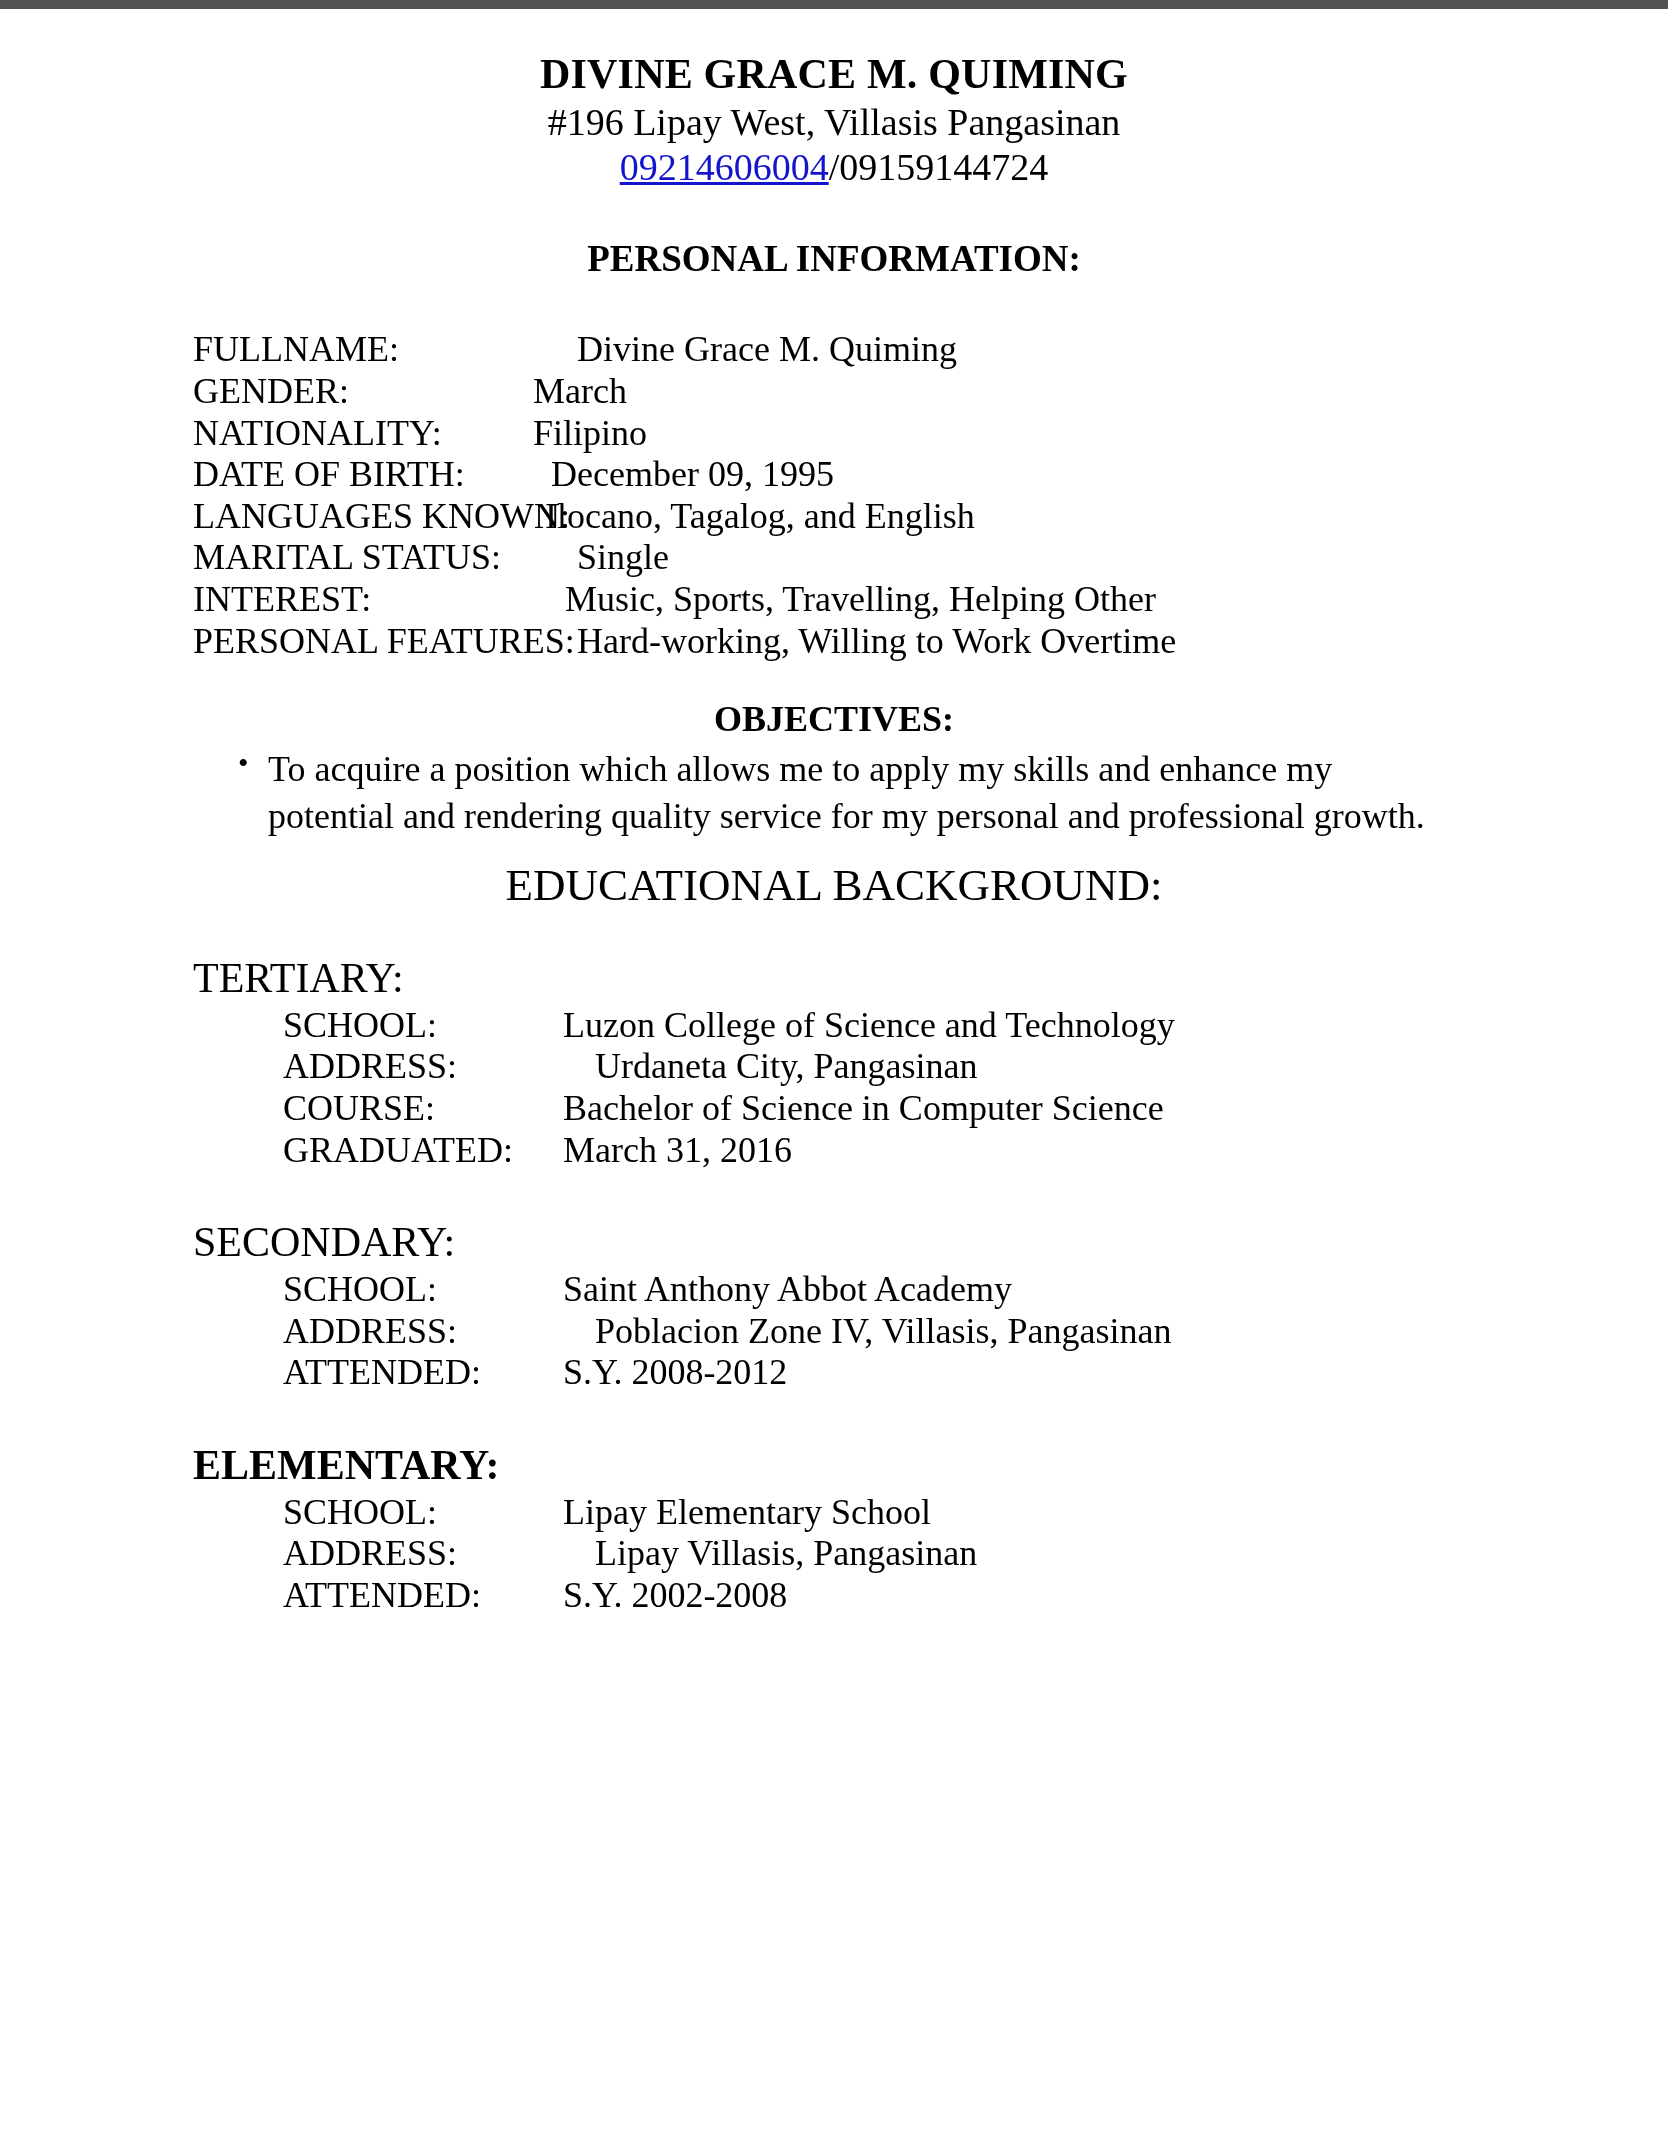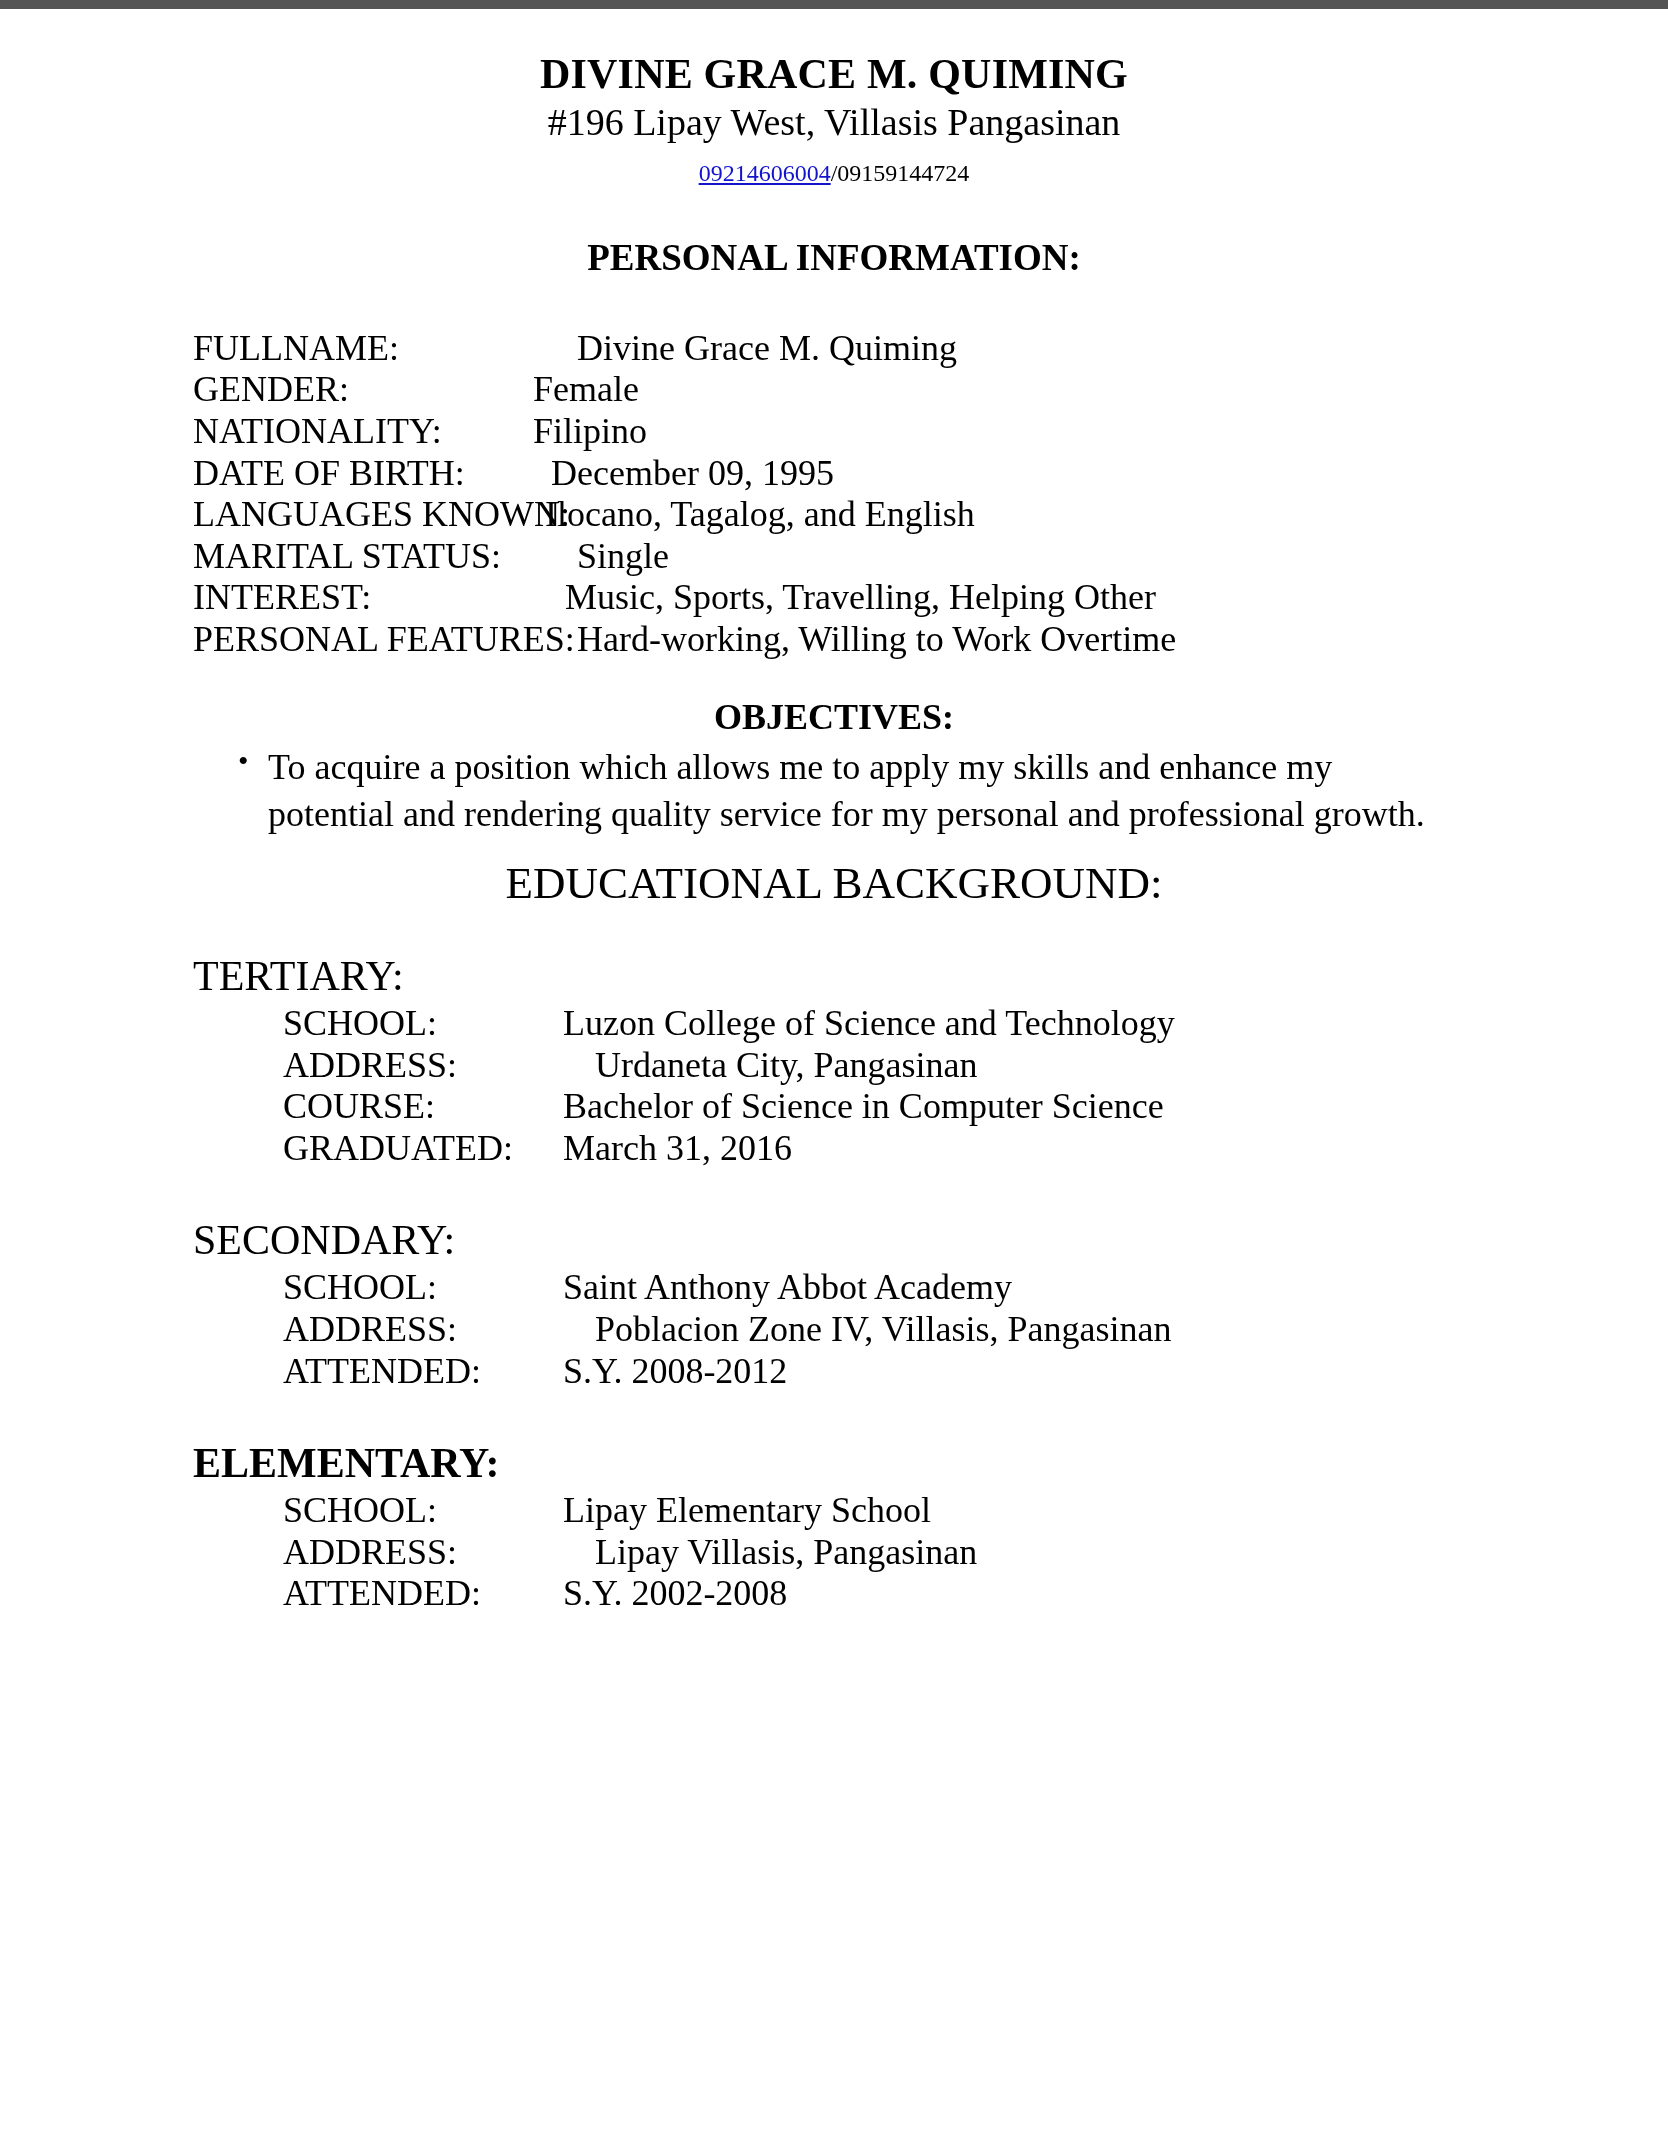--- a/index.html
+++ b/index.html
@@ -42,23 +42,23 @@
     font-weight: bold;
     letter-spacing: 0.2px;
     line-height: 1.08;
   }
   .person-address {
     font-size: 38px;
     line-height: 1.12;
     margin-top: 4px;
   }
   .person-phones {
-    font-size: 24px;
+    font-size: 38px;
     line-height: 1.12;
-    margin-top: 16px;
+    margin-top: 2px;
   }
   .phone-link {
     color: #1414cc;
     text-decoration: underline;
   }
 
   
   .section-title-bold {
     text-align: center;
     font-size: 37px;
@@ -170,21 +170,21 @@
 
     <div class="section-title-bold" style="margin-top:49px;">PERSONAL INFORMATION:</div>
 
     <div class="info-block">
       <div class="info-row">
         <span class="info-label">FULLNAME:</span>
         <span class="info-value pad-4">Divine Grace M. Quiming</span>
       </div>
       <div class="info-row">
         <span class="info-label">GENDER:</span>
-        <span class="info-value pad-2">Female</span>
+        <span class="info-value pad-2">March</span>
       </div>
       <div class="info-row">
         <span class="info-label">NATIONALITY:</span>
         <span class="info-value pad-2">Filipino</span>
       </div>
       <div class="info-row">
         <span class="info-label">DATE OF BIRTH:</span>
         <span class="info-value pad-3">December 09, 1995</span>
       </div>
       <div class="info-row">

